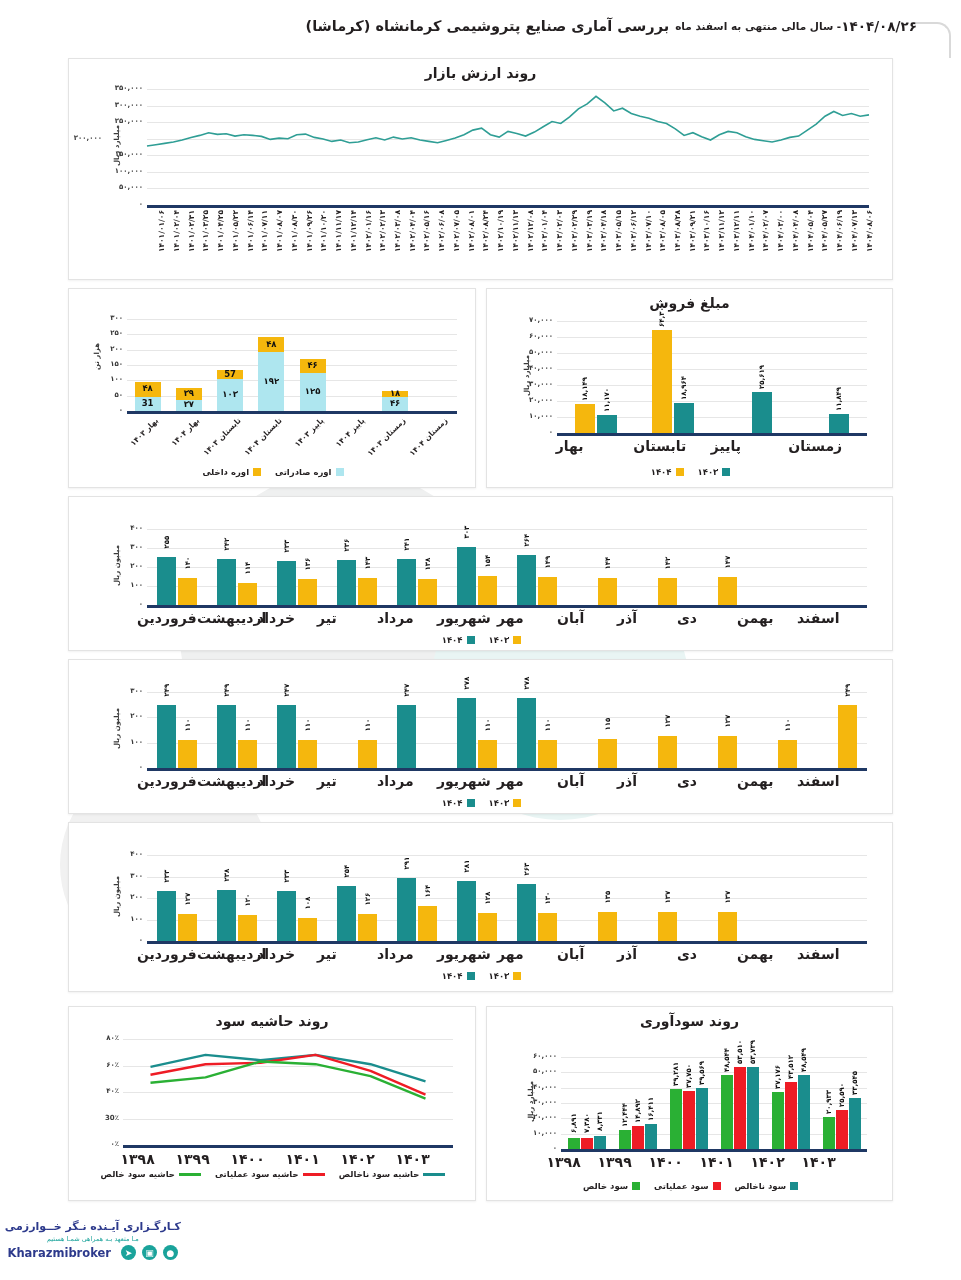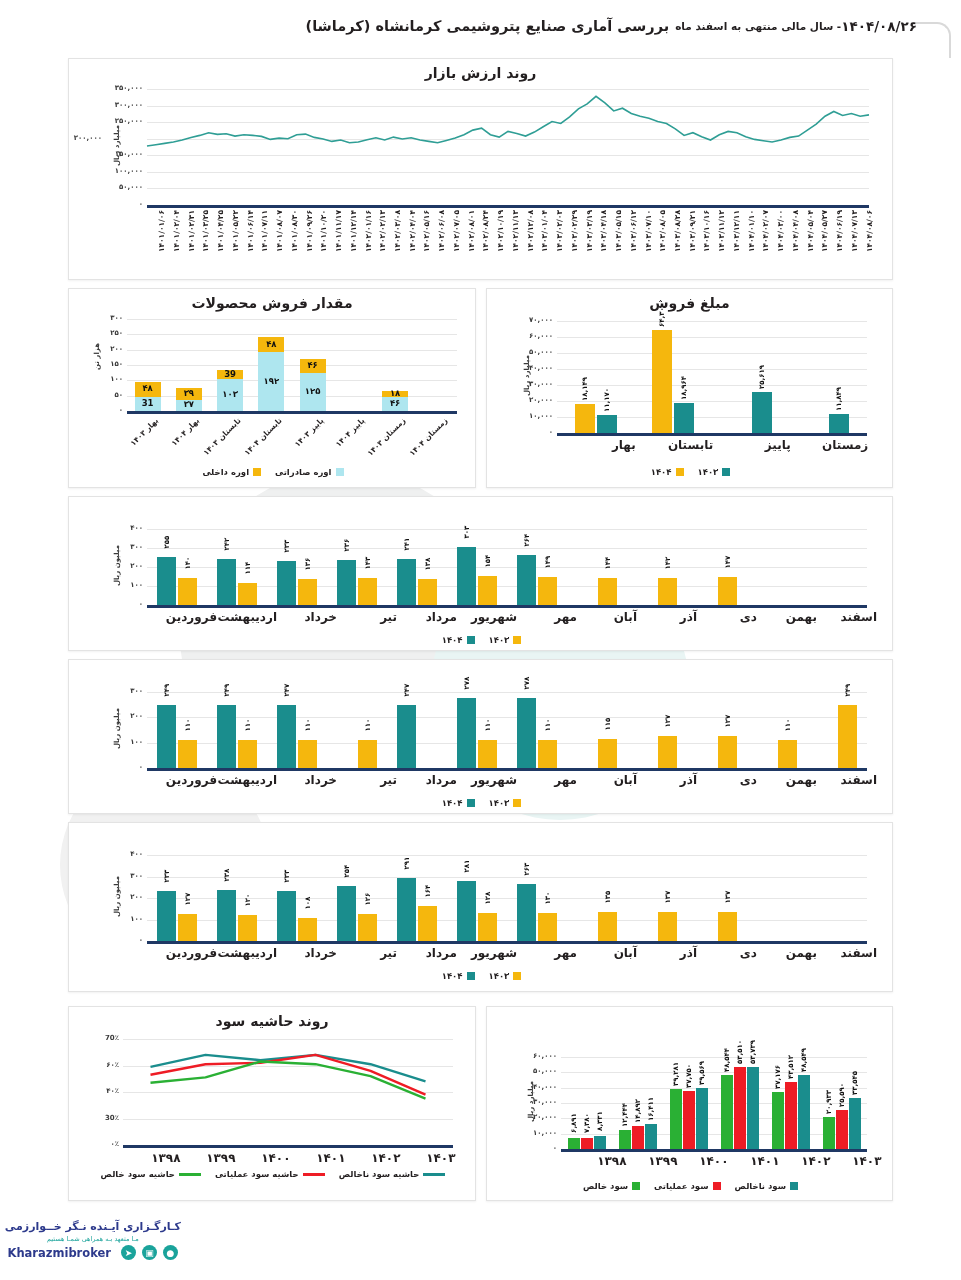--- a/index.html
+++ b/index.html
@@ -60,22 +60,22 @@
     writing-mode:vertical-rl; transform:rotate(180deg); white-space:nowrap;
   }
   .ytick {
     position:absolute; font-size:7px; color:#3a3a3a; text-align:left; white-space:nowrap;
     direction:ltr; font-weight:bold;
   }
   .gridline { position:absolute; height:1px; background:#e6e6e6; }
   .axisline { position:absolute; height:2.5px; background:#1f3864; }
 
   .xlab {
-    position:absolute; font-size:12px; color:#231f20; font-weight:bold;
-    text-align:right; white-space:nowrap;
+    position:absolute; font-size:14px; color:#231f20; font-weight:bold;
+    text-align:left; white-space:nowrap;
   }
   .xlab-rot {
     position:absolute; font-size:7.5px; color:#231f20; font-weight:bold;
     white-space:nowrap; transform-origin: right top; transform: rotate(-90deg);
   }
   .xlab-diag {
     position:absolute; font-size:7.5px; color:#231f20; font-weight:bold;
     white-space:nowrap; transform-origin: right top; transform: rotate(-45deg);
   }
 
@@ -196,21 +196,20 @@
         <div class="xlab-rot" style="right: 103.041px; top: 129px;">۱۴۰۴/۰۴/۰۸</div>
         <div class="xlab-rot" style="right: 88.3061px; top: 129px;">۱۴۰۴/۰۵/۰۴</div>
         <div class="xlab-rot" style="right: 73.5714px; top: 129px;">۱۴۰۴/۰۵/۲۷</div>
         <div class="xlab-rot" style="right: 58.8367px; top: 129px;">۱۴۰۴/۰۶/۱۹</div>
         <div class="xlab-rot" style="right: 44.102px; top: 129px;">۱۴۰۴/۰۷/۱۳</div>
         <div class="xlab-rot" style="right: 29.3673px; top: 129px;">۱۴۰۴/۰۸/۰۶</div>
       </div>
   </div>
 
   <div class="card" style="left:68px; top:288px; width:408px; height:200px;">
-    <div class="card-title">مقدار فروش محصولات</div>
     <div class="plot" id="plot-volume" style="position:absolute; left:0; top:22px; width:408px; height:178px;">
         <div class="gridline" style="left: 58px; top: 8px; width: 330px;"></div>
         <div class="ytick" style="right: 354px; top: 3px;">۳۰۰</div>
         <div class="gridline" style="left: 58px; top: 23.3333px; width: 330px;"></div>
         <div class="ytick" style="right: 354px; top: 18.3333px;">۲۵۰</div>
         <div class="gridline" style="left: 58px; top: 38.6667px; width: 330px;"></div>
         <div class="ytick" style="right: 354px; top: 33.6667px;">۲۰۰</div>
         <div class="gridline" style="left: 58px; top: 54px; width: 330px;"></div>
         <div class="ytick" style="right: 354px; top: 49px;">۱۵۰</div>
         <div class="gridline" style="left: 58px; top: 69.3333px; width: 330px;"></div>
@@ -226,21 +225,21 @@
         <div class="bar-lbl-in" style="left: 65.625px; top: 72.2267px; width: 26px;">۴۸</div>
         <div class="xlab-diag" style="right: 323.375px; top: 105px;">بهار ۱۴۰۳</div>
         <div class="bar" style="left: 106.875px; top: 88.6533px; width: 26px; height: 11.3467px; background: rgb(174, 230, 239); position: absolute;"></div>
         <div class="bar-lbl-in" style="left: 106.875px; top: 88.3267px; width: 26px;">۳۷</div>
         <div class="bar" style="left: 106.875px; top: 76.6933px; width: 26px; height: 11.96px; background: rgb(245, 183, 13); position: absolute;"></div>
         <div class="bar-lbl-in" style="left: 106.875px; top: 76.6733px; width: 26px;">۳۹</div>
         <div class="xlab-diag" style="right: 282.125px; top: 105px;">بهار ۱۴۰۴</div>
         <div class="bar" style="left: 148.125px; top: 68.4133px; width: 26px; height: 31.5867px; background: rgb(174, 230, 239); position: absolute;"></div>
         <div class="bar-lbl-in" style="left: 148.125px; top: 78.2067px; width: 26px;">۱۰۳</div>
         <div class="bar" style="left: 148.125px; top: 58.9067px; width: 26px; height: 9.50667px; background: rgb(245, 183, 13); position: absolute;"></div>
-        <div class="bar-lbl-in" style="left: 148.125px; top: 57.66px; width: 26px;">39</div>
+        <div class="bar-lbl-in" style="left: 148.125px; top: 57.66px; width: 26px;">57</div>
         <div class="xlab-diag" style="right: 240.875px; top: 105px;">تابستان ۱۴۰۳</div>
         <div class="bar" style="left: 189.375px; top: 41.12px; width: 26px; height: 58.88px; background: rgb(174, 230, 239); position: absolute;"></div>
         <div class="bar-lbl-in" style="left: 189.375px; top: 64.56px; width: 26px;">۱۹۲</div>
         <div class="bar" style="left: 189.375px; top: 26.4px; width: 26px; height: 14.72px; background: rgb(245, 183, 13); position: absolute;"></div>
         <div class="bar-lbl-in" style="left: 189.375px; top: 27.76px; width: 26px;">۴۸</div>
         <div class="xlab-diag" style="right: 199.625px; top: 105px;">تابستان ۱۴۰۴</div>
         <div class="bar" style="left: 230.625px; top: 61.6667px; width: 26px; height: 38.3333px; background: rgb(174, 230, 239); position: absolute;"></div>
         <div class="bar-lbl-in" style="left: 230.625px; top: 74.8333px; width: 26px;">۱۲۵</div>
         <div class="bar" style="left: 230.625px; top: 47.56px; width: 26px; height: 14.1067px; background: rgb(245, 183, 13); position: absolute;"></div>
         <div class="bar-lbl-in" style="left: 230.625px; top: 48.6133px; width: 26px;">۴۶</div>
@@ -525,21 +524,21 @@
             <span>۱۴۰۴</span>
           </div>
         </div>
       </div>
   </div>
 
   <div class="card" style="left:68px; top:1006px; width:408px; height:195px;">
     <div class="card-title">روند حاشیه سود</div>
     <div class="plot" id="plot-margin" style="position:absolute; left:0; top:22px; width:408px; height:173px;">
         <div class="gridline" style="left: 54px; top: 10px; width: 330px;"></div>
-        <div class="ytick" style="right: 358px; top: 5px;">70٪</div>
+        <div class="ytick" style="right: 358px; top: 5px;">۸۰٪</div>
         <div class="gridline" style="left: 54px; top: 36.5px; width: 330px;"></div>
         <div class="ytick" style="right: 358px; top: 31.5px;">۶۰٪</div>
         <div class="gridline" style="left: 54px; top: 63px; width: 330px;"></div>
         <div class="ytick" style="right: 358px; top: 58px;">۴۰٪</div>
         <div class="gridline" style="left: 54px; top: 89.5px; width: 330px;"></div>
         <div class="ytick" style="right: 358px; top: 84.5px;">30٪</div>
         <div class="ytick" style="right: 358px; top: 111px;">۰٪</div>
         <div class="axisline" style="left: 54px; top: 116px; width: 330px;"></div>
         <svg width="408" height="140" style="position: absolute; left: 0px; top: 0px;">
           <polyline points="81.5,37.8 136.5,25.9 191.5,31.2 246.5,25.9 301.5,35.2 356.5,52.4" fill="none" stroke="#1a8d8d" stroke-width="2.4" stroke-linejoin="round"></polyline>
@@ -563,20 +562,21 @@
           </div>
           <div class="legend-item" style="">
             <div class="swatch-line" style="background: rgb(42, 176, 52);"></div>
             <span>حاشیه سود خالص</span>
           </div>
         </div>
       </div>
   </div>
 
   <div class="card" style="left:486px; top:1006px; width:407px; height:195px;">
+    <div class="card-title">روند سودآوری</div>
     <div class="plot" id="plot-profit" style="position:absolute; left:0; top:22px; width:407px; height:173px;">
         <div class="gridline" style="left: 74px; top: 28px; width: 306px;"></div>
         <div class="ytick" style="right: 337px; top: 23px;">۶۰,۰۰۰</div>
         <div class="gridline" style="left: 74px; top: 43.3333px; width: 306px;"></div>
         <div class="ytick" style="right: 337px; top: 38.3333px;">۵۰,۰۰۰</div>
         <div class="gridline" style="left: 74px; top: 58.6667px; width: 306px;"></div>
         <div class="ytick" style="right: 337px; top: 53.6667px;">۴۰,۰۰۰</div>
         <div class="gridline" style="left: 74px; top: 74px; width: 306px;"></div>
         <div class="ytick" style="right: 337px; top: 69px;">۳۰,۰۰۰</div>
         <div class="gridline" style="left: 74px; top: 89.3333px; width: 306px;"></div>

